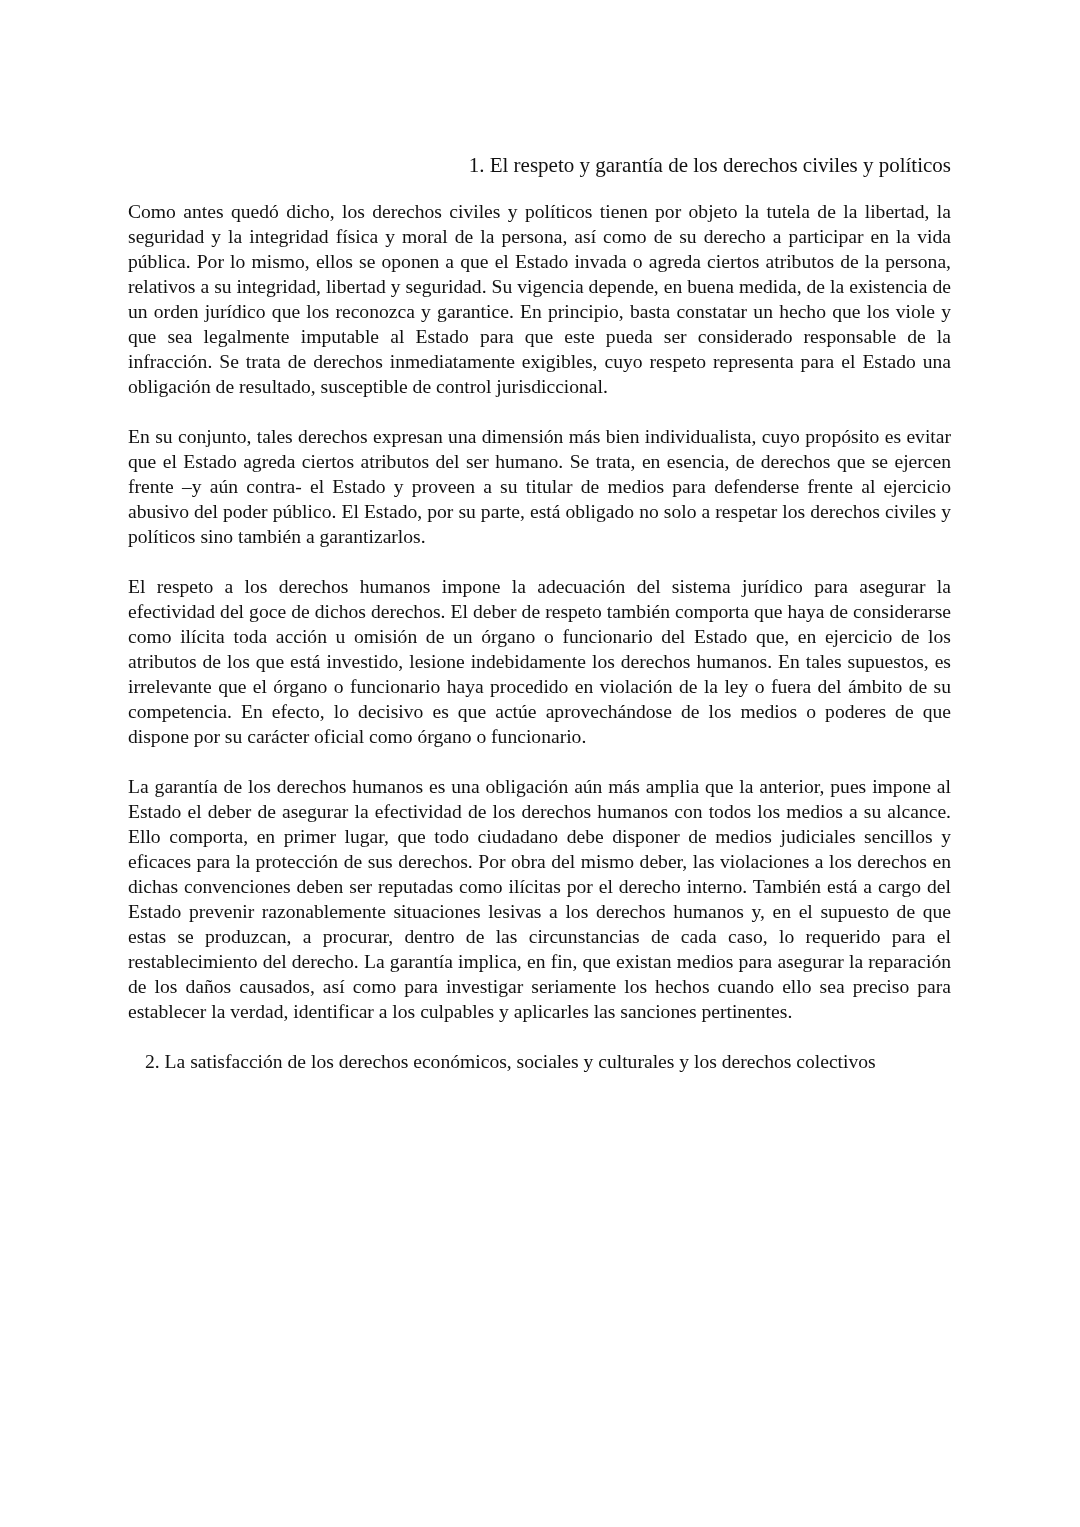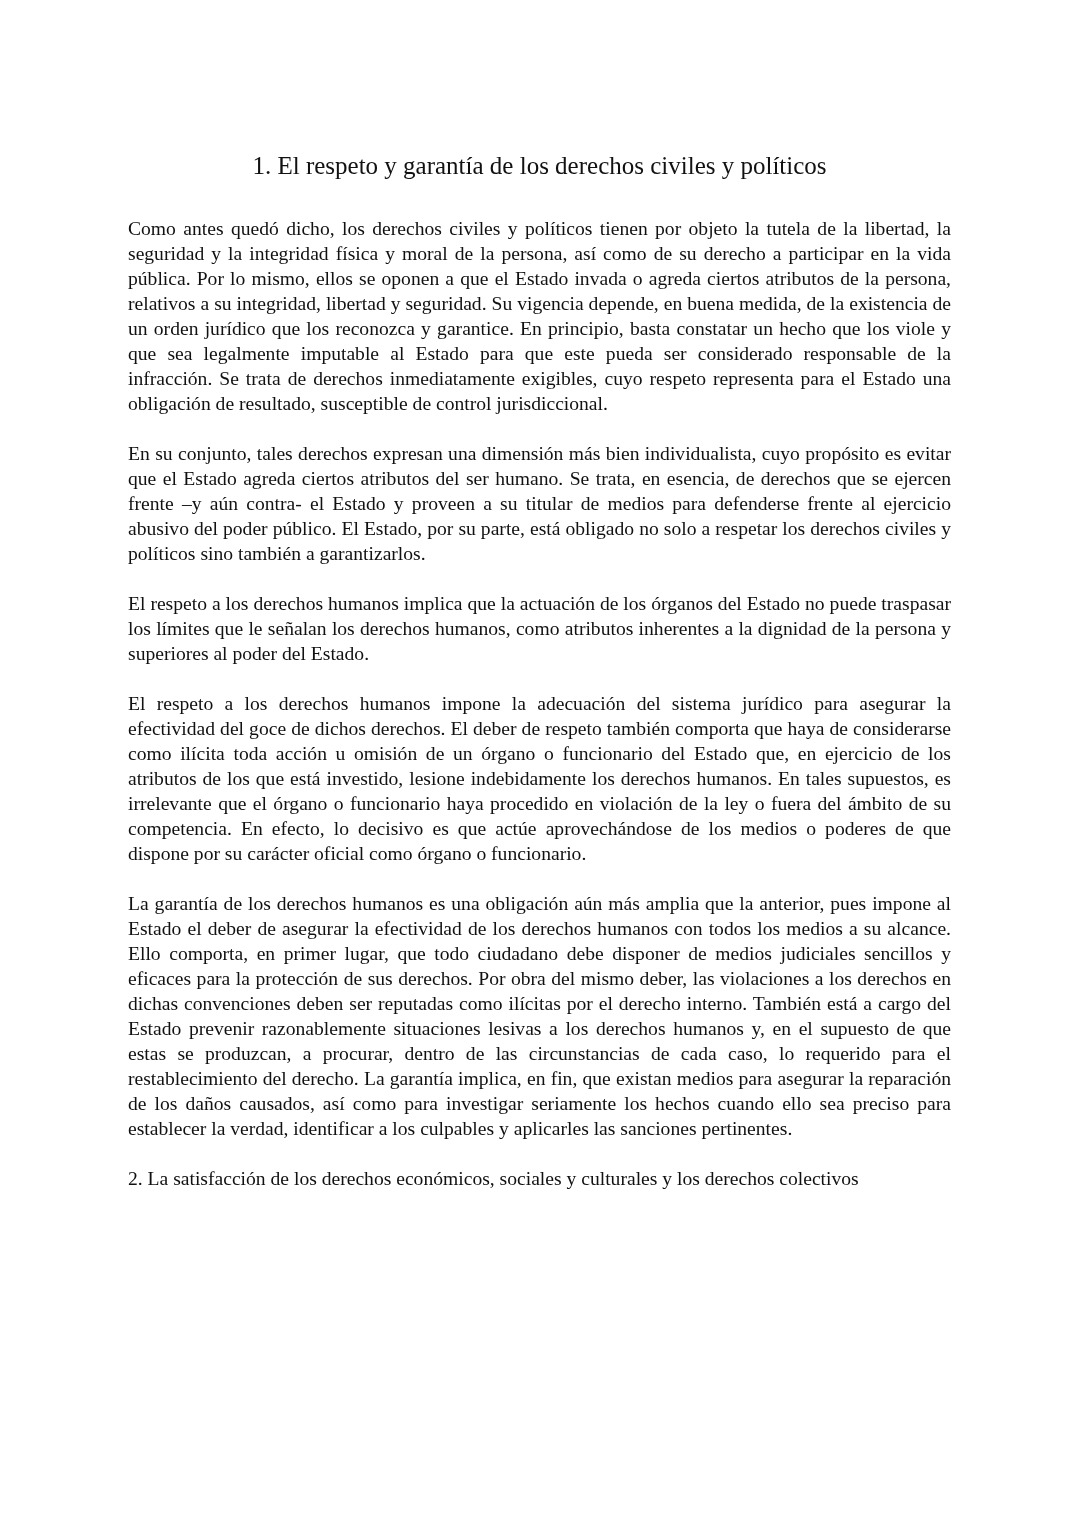--- a/index.html
+++ b/index.html
@@ -17,47 +17,46 @@
       position: absolute;
       left: 128px;
       top: 153px;
       width: 823px;
       font-family: "Liberation Serif", "DejaVu Serif", serif;
       font-size: 19.6px;
       line-height: 25px;
       color: #111111;
     }
     .heading {
-      margin: 0 0 38px 0;
-      text-align: center;
+      margin: 0 0 21px 0;
+      text-align: right;
       font-weight: normal;
-      font-size: 25px;
+      font-size: 21px;
       line-height: 25px;
     }
     .para {
       margin: 0 0 25px 0;
       text-align: justify;
       text-align-last: left;
       hyphens: none;
     }
     .heading-last {
-      margin: 0;
+      margin: 17px;
       font-weight: normal;
       font-size: 19.6px;
       line-height: 25px;
       text-align: left;
       white-space: nowrap;
     }
   </style>
 </head>
 <body>
 
 <div class="page">
   <h2 class="heading">1. El respeto y garantía de los derechos civiles y políticos</h2>
 
   <p class="para">Como antes quedó dicho, los derechos civiles y políticos tienen por objeto la tutela de la libertad, la seguridad y la integridad física y moral de la persona, así como de su derecho a participar en la vida pública. Por lo mismo, ellos se oponen a que el Estado invada o agreda ciertos atributos de la persona, relativos a su integridad, libertad y seguridad. Su vigencia depende, en buena medida, de la existencia de un orden jurídico que los reconozca y garantice. En principio, basta constatar un hecho que los viole y que sea legalmente imputable al Estado para que este pueda ser considerado responsable de la infracción. Se trata de derechos inmediatamente exigibles, cuyo respeto representa para el Estado una obligación de resultado, susceptible de control jurisdiccional.</p>
   <p class="para">En su conjunto, tales derechos expresan una dimensión más bien individualista, cuyo propósito es evitar que el Estado agreda ciertos atributos del ser humano. Se trata, en esencia, de derechos que se ejercen frente –y aún contra- el Estado y proveen a su titular de medios para defenderse frente al ejercicio abusivo del poder público. El Estado, por su parte, está obligado no solo a respetar los derechos civiles y políticos sino también a garantizarlos.</p>
-  <p class="para">El respeto a los derechos humanos implica que la actuación de los órganos del Estado no puede traspasar los límites que le señalan los derechos humanos, como atributos inherentes a la dignidad de la persona y superiores al poder del Estado.</p>
   <p class="para">El respeto a los derechos humanos impone la adecuación del sistema jurídico para asegurar la efectividad del goce de dichos derechos. El deber de respeto también comporta que haya de considerarse como ilícita toda acción u omisión de un órgano o funcionario del Estado que, en ejercicio de los atributos de los que está investido, lesione indebidamente los derechos humanos. En tales supuestos, es irrelevante que el órgano o funcionario haya procedido en violación de la ley o fuera del ámbito de su competencia. En efecto, lo decisivo es que actúe aprovechándose de los medios o poderes de que dispone por su carácter oficial como órgano o funcionario.</p>
   <p class="para">La garantía de los derechos humanos es una obligación aún más amplia que la anterior, pues impone al Estado el deber de asegurar la efectividad de los derechos humanos con todos los medios a su alcance. Ello comporta, en primer lugar, que todo ciudadano debe disponer de medios judiciales sencillos y eficaces para la protección de sus derechos. Por obra del mismo deber, las violaciones a los derechos en dichas convenciones deben ser reputadas como ilícitas por el derecho interno. También está a cargo del Estado prevenir razonablemente situaciones lesivas a los derechos humanos y, en el supuesto de que estas se produzcan, a procurar, dentro de las circunstancias de cada caso, lo requerido para el restablecimiento del derecho. La garantía implica, en fin, que existan medios para asegurar la reparación de los daños causados, así como para investigar seriamente los hechos cuando ello sea preciso para establecer la verdad, identificar a los culpables y aplicarles las sanciones pertinentes.</p>
 
   <h2 class="heading-last">2. La satisfacción de los derechos económicos, sociales y culturales y los derechos colectivos</h2>
 </div>
 
 </body></html>

